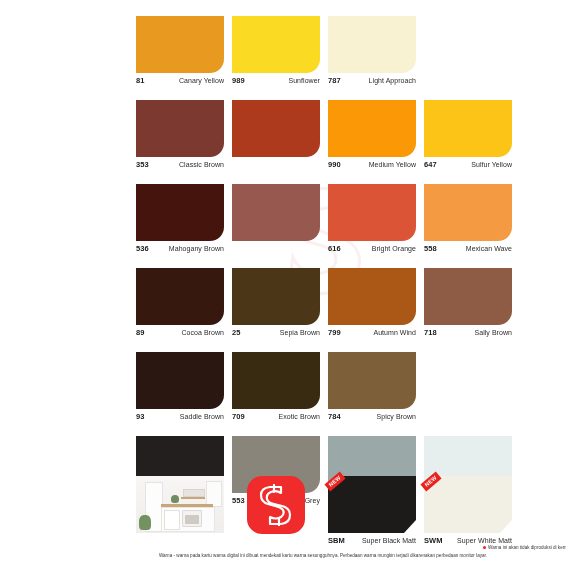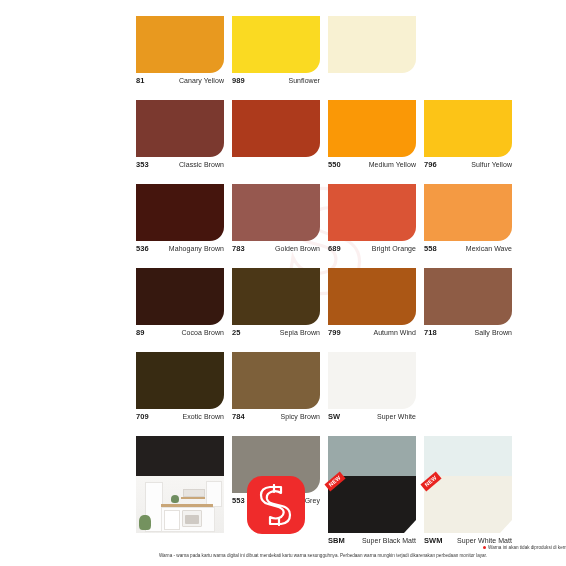--- a/index.html
+++ b/index.html
@@ -181,69 +181,69 @@
       </div>
       <div class="cell">
         <div class="swatch" style="background: rgb(250, 218, 34);"></div>
         <div class="meta">
           <span class="code">989</span>
           <span class="cname">Sunflower</span>
         </div>
       </div>
       <div class="cell">
         <div class="swatch" style="background: rgb(248, 241, 210);"></div>
+        <div class="meta">
+          <span class="code">787</span>
+          <span class="cname">Light Approach</span>
+        </div>
       </div>
     </div>
 
     <div class="row">
       <div class="cell">
         <div class="swatch" style="background: rgb(123, 57, 47);"></div>
         <div class="meta">
           <span class="code">353</span>
           <span class="cname">Classic Brown</span>
         </div>
       </div>
       <div class="cell">
         <div class="swatch" style="background: rgb(173, 58, 28);"></div>
       </div>
       <div class="cell">
         <div class="swatch" style="background: rgb(250, 152, 6);"></div>
         <div class="meta">
-          <span class="code">550</span>
+          <span class="code">990</span>
           <span class="cname">Medium Yellow</span>
         </div>
       </div>
       <div class="cell">
         <div class="swatch" style="background: rgb(252, 196, 23);"></div>
         <div class="meta">
-          <span class="code">796</span>
+          <span class="code">647</span>
           <span class="cname">Sulfur Yellow</span>
         </div>
       </div>
     </div>
 
     <div class="row">
       <div class="cell">
         <div class="swatch" style="background: rgb(69, 21, 13);"></div>
         <div class="meta">
           <span class="code">536</span>
           <span class="cname">Mahogany Brown</span>
         </div>
       </div>
       <div class="cell">
         <div class="swatch" style="background: rgb(150, 88, 79);"></div>
-        <div class="meta">
-          <span class="code">783</span>
-          <span class="cname">Golden Brown</span>
-        </div>
       </div>
       <div class="cell">
         <div class="swatch" style="background: rgb(218, 84, 53);"></div>
         <div class="meta">
-          <span class="code">689</span>
+          <span class="code">616</span>
           <span class="cname">Bright Orange</span>
         </div>
       </div>
       <div class="cell">
         <div class="swatch" style="background: rgb(244, 154, 67);"></div>
         <div class="meta">
           <span class="code">558</span>
           <span class="cname">Mexican Wave</span>
         </div>
       </div>
@@ -275,38 +275,38 @@
         <div class="swatch" style="background: rgb(142, 92, 69);"></div>
         <div class="meta">
           <span class="code">718</span>
           <span class="cname">Sally Brown</span>
         </div>
       </div>
     </div>
 
     <div class="row">
       <div class="cell">
+        <div class="swatch" style="background: rgb(43, 23, 17);"></div>
+        <div class="meta">
+          <span class="code">93</span>
+          <span class="cname">Saddle Brown</span>
+        </div>
+      </div>
+      <div class="cell">
         <div class="swatch" style="background: rgb(56, 43, 18);"></div>
         <div class="meta">
           <span class="code">709</span>
           <span class="cname">Exotic Brown</span>
         </div>
       </div>
       <div class="cell">
         <div class="swatch" style="background: rgb(125, 96, 58);"></div>
         <div class="meta">
           <span class="code">784</span>
           <span class="cname">Spicy Brown</span>
-        </div>
-      </div>
-      <div class="cell">
-        <div class="swatch" style="background: rgb(245, 244, 241);"></div>
-        <div class="meta">
-          <span class="code">SW</span>
-          <span class="cname">Super White</span>
         </div>
       </div>
     </div>
 
     <div class="row">
       <div class="cell">
         <div class="swatch" style="background: rgb(35, 31, 30);"></div>
         <div class="meta">
           <span class="code">SB</span>
           <span class="cname">Super Black</span>

